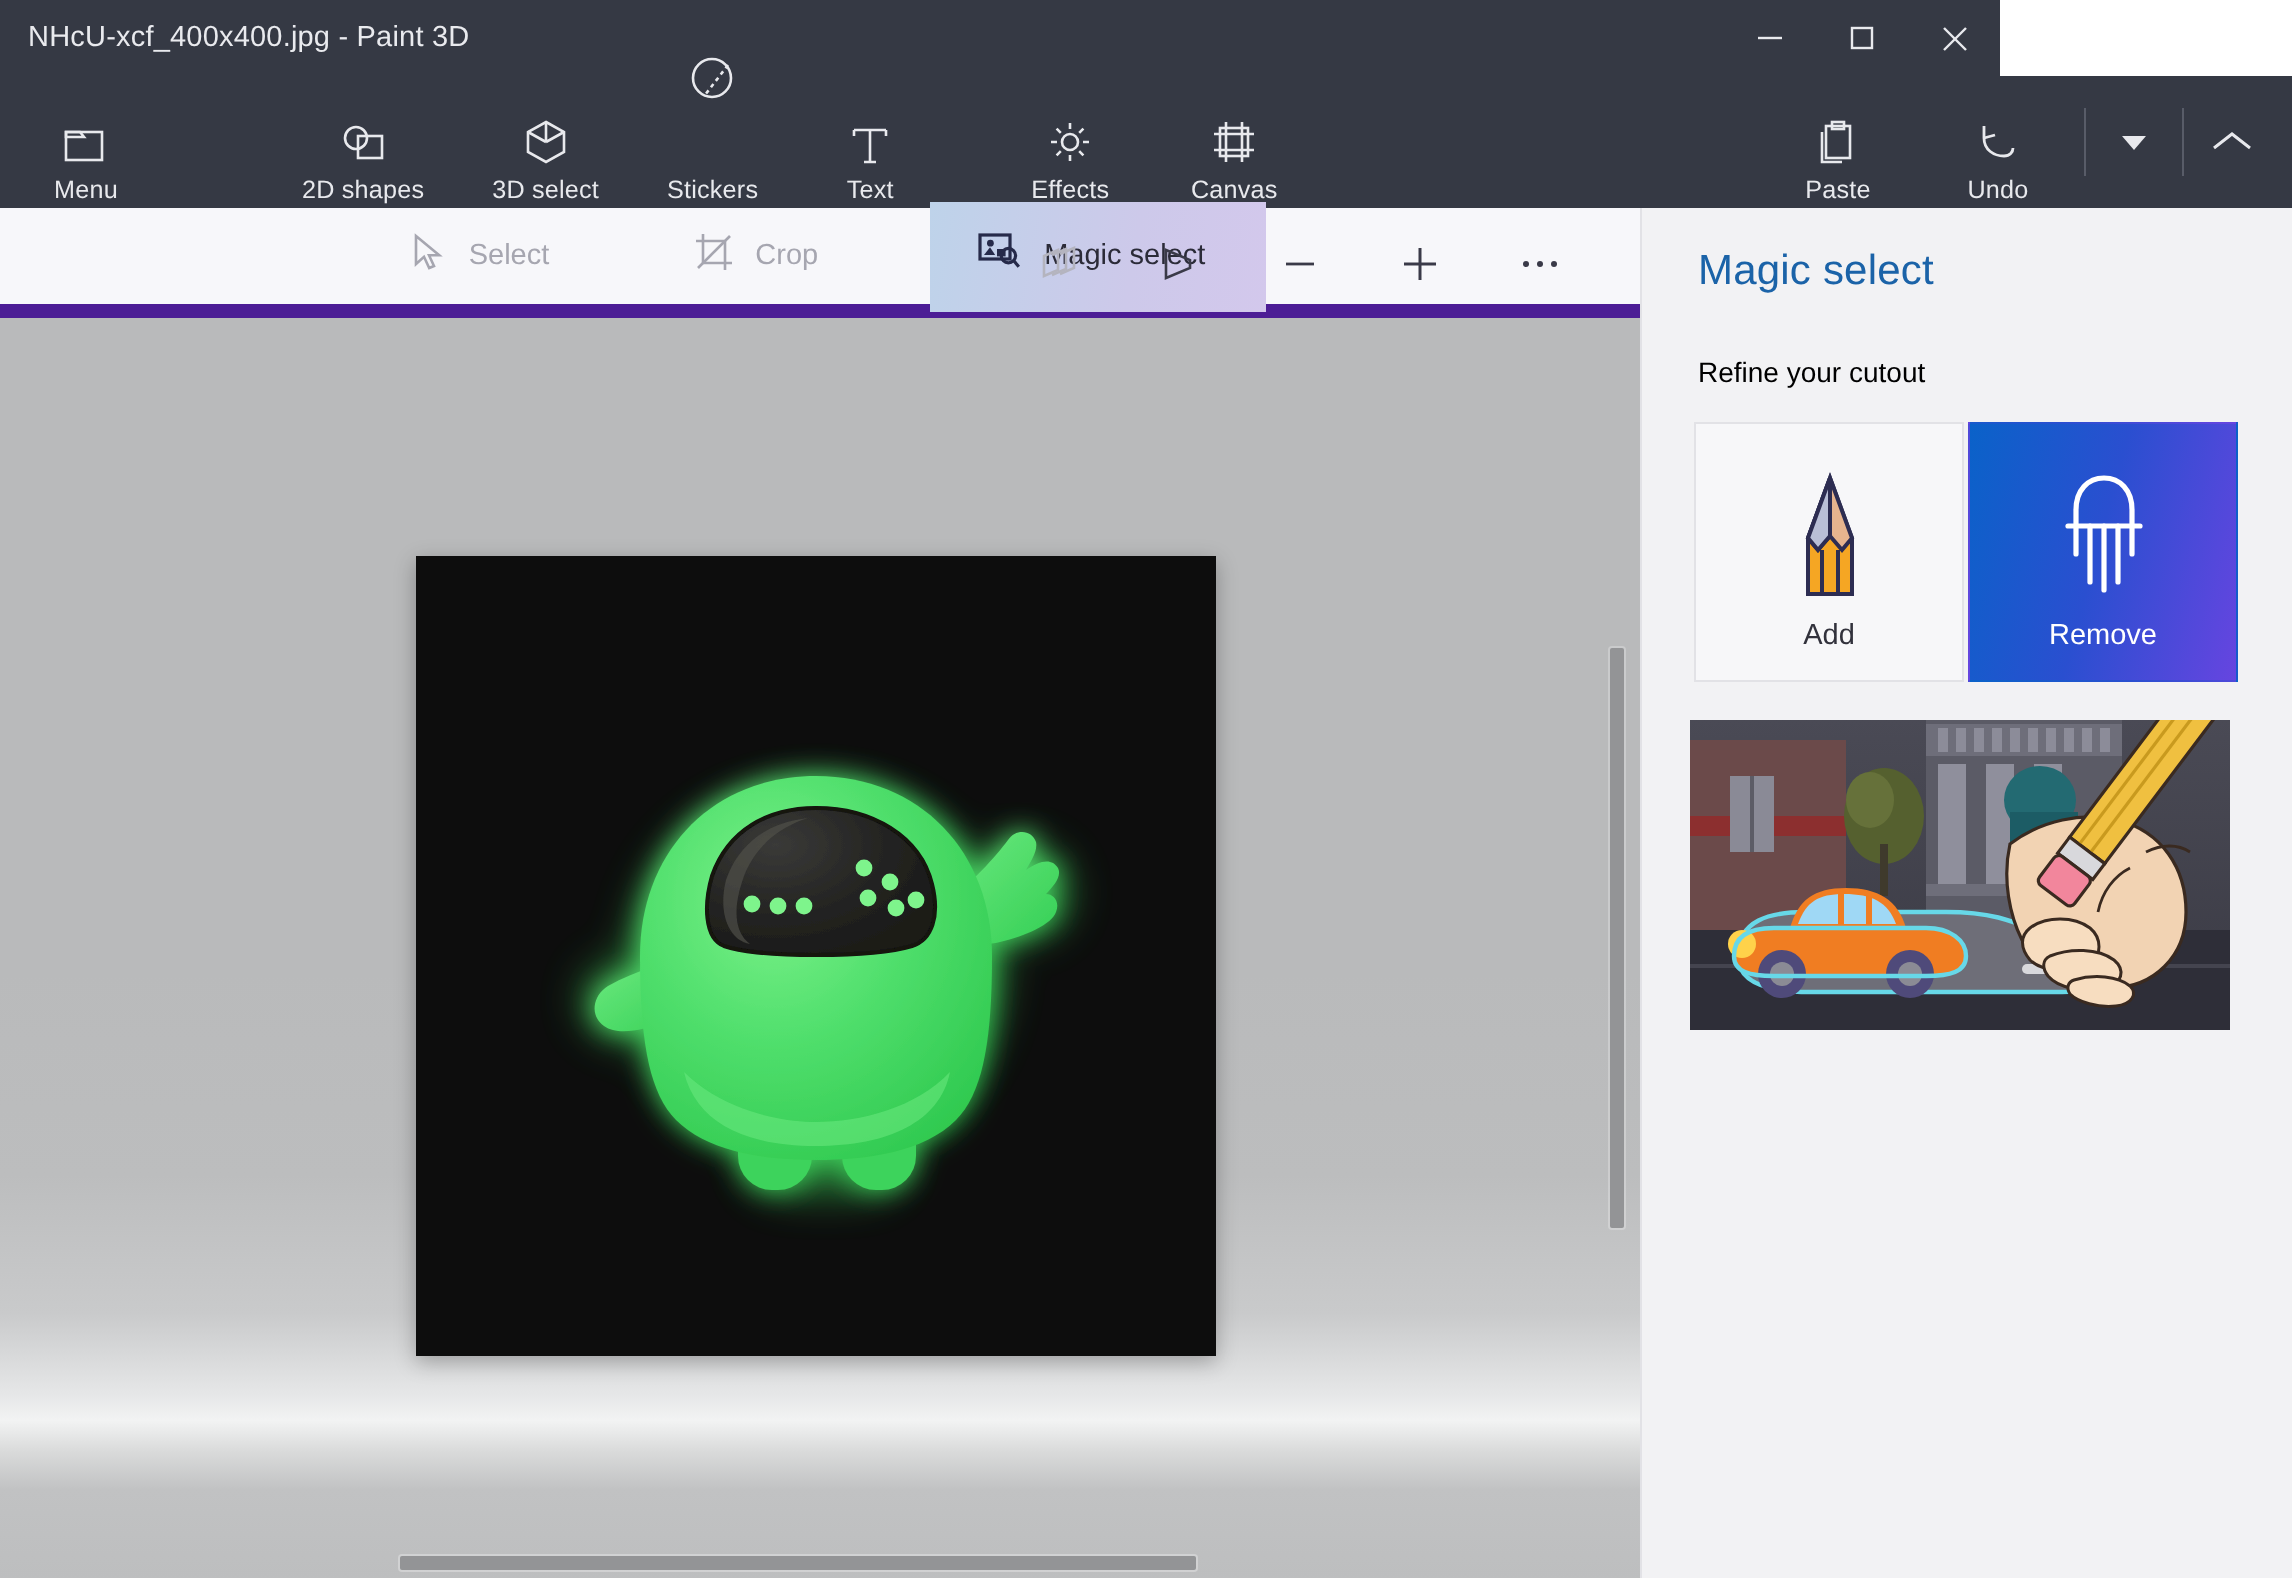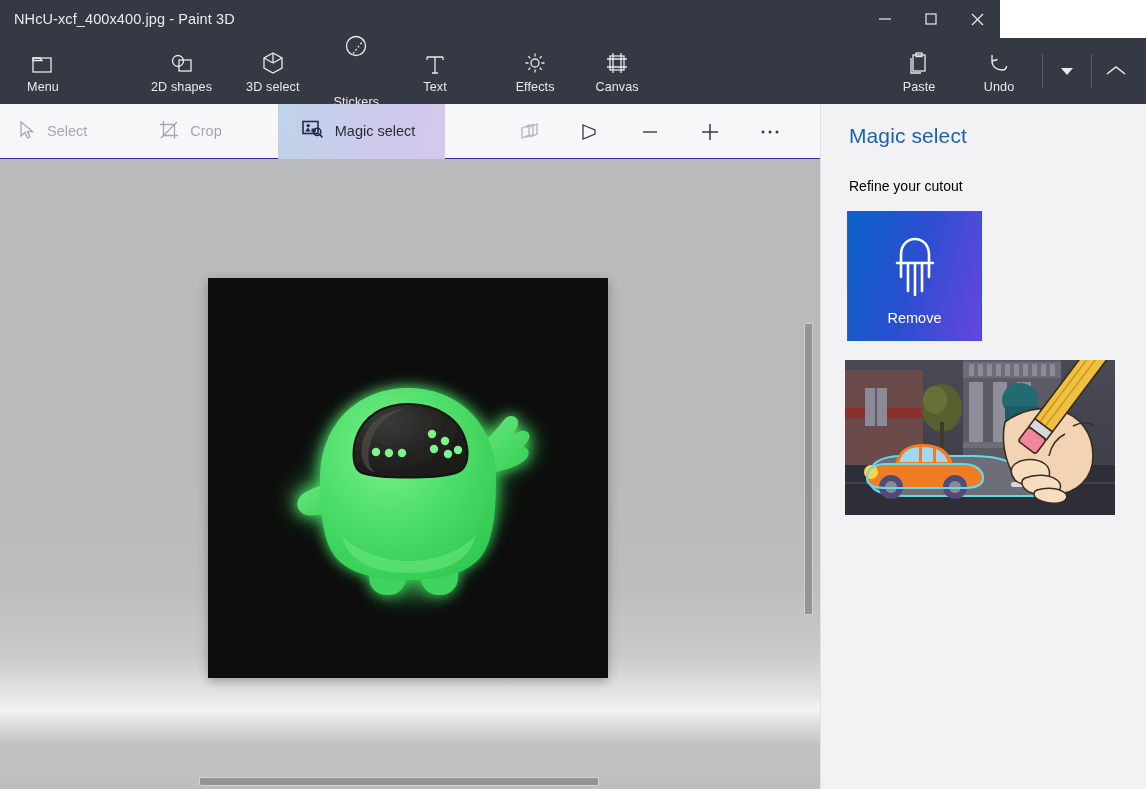--- a/index.html
+++ b/index.html
@@ -28,37 +28,38 @@
   }
   .winbtn svg { display: block; }
 
   
   .ribbon {
     position: absolute; top: 38px; left: 0; width: 1146px; height: 66px;
     background: #353944;
     display: flex; align-items: center;
   }
   .rib-item {
-    display: flex; flex-direction: column; align-items: center; justify-content: center;
+    display: flex; flex-direction: column; align-items: center; justify-content: flex-end;
     color: #e8e9ed; height: 62px; min-width: 58px; padding: 0 7px;
   }
   .rib-item .ic { height: 26px; display: flex; align-items: flex-end; justify-content: center; }
   .rib-item .lb { font-size: 12.6px; margin-top: 5px; letter-spacing: .1px; white-space: nowrap; }
   .rib-sep { width: 1px; height: 34px; background: #585c68; margin: 0 6px; }
   .rib-caret, .rib-chevron {
     display: flex; align-items: center; justify-content: center;
     width: 36px; height: 62px; color: #e8e9ed;
   }
 
   
   .toolbar {
     position: absolute; top: 104px; left: 0; width: 820px; height: 55px;
     background: #f7f7fa;
     display: flex; align-items: center;
-    border-bottom: 1px solid #4c1d95;
+    border-bottom: 7px solid #4c1d95;
+    justify-content: center;
   }
   .tb-item {
     display: flex; align-items: center; height: 55px; padding: 0 18px 0 16px;
     color: #32323c; font-size: 14.5px; gap: 11px;
   }
   .tb-item.disabled { color: #a6a6b0; }
   .tb-item.active {
     background: linear-gradient(100deg, #bed3ea 0%, #cdc9ea 60%, #d3c8ec 100%);
     color: #2b2b38; font-weight: 400;
   }
@@ -430,20 +431,31 @@
       <div class="hthumb"></div>
     </div>
   </div>
 
   <div class="panel">
     <div class="panel-title">Magic select</div>
     <div class="panel-sub">Refine your cutout</div>
 
     <div class="mode-row">
 
+      <div class="mode-btn">
+        <div class="mode-ic">
+          <svg width="40" height="70" viewBox="0 0 40 70">
+            <path d="M20 4 L31 34 L31 62 L9 62 L9 34 Z" fill="#f5a623" stroke="#2d2d52" stroke-width="2"></path>
+            <path d="M20 4 L31 34 L26 40 L20 33 L14 40 L9 34 Z" fill="#e6b48e" stroke="#2d2d52" stroke-width="2"></path>
+            <path d="M20 4 L20 33 L14 40 L9 34 Z" fill="#b9bfd6" stroke="#2d2d52" stroke-width="2"></path>
+            <path d="M16 40 L16 62 M24 40 L24 62" stroke="#2d2d52" stroke-width="2"></path>
+          </svg>
+        </div>
+        <div class="mlabel">Add</div>
+      </div>
 
       <div class="mode-btn selected">
         <div class="mode-ic">
           <svg width="52" height="74" viewBox="0 0 52 74" fill="none" stroke="#ffffff" stroke-width="2.6" stroke-linecap="round">
             <path d="M12 44 L12 22 C12 12 18 6 26 6 C34 6 40 12 40 22 L40 44"></path>
             <path d="M8 30 L44 30"></path>
             <path d="M19 30 L19 58"></path>
             <path d="M26 30 L26 62"></path>
             <path d="M33 30 L33 58"></path>
           </svg>

